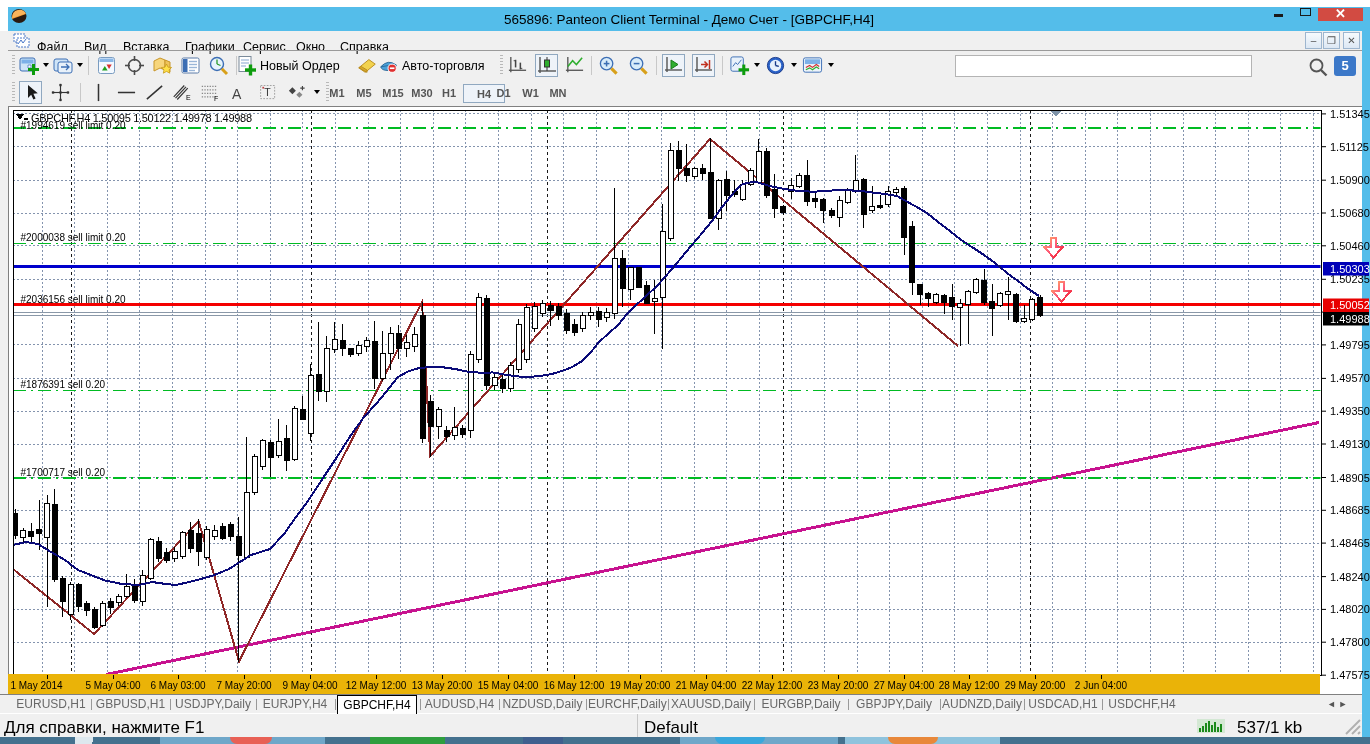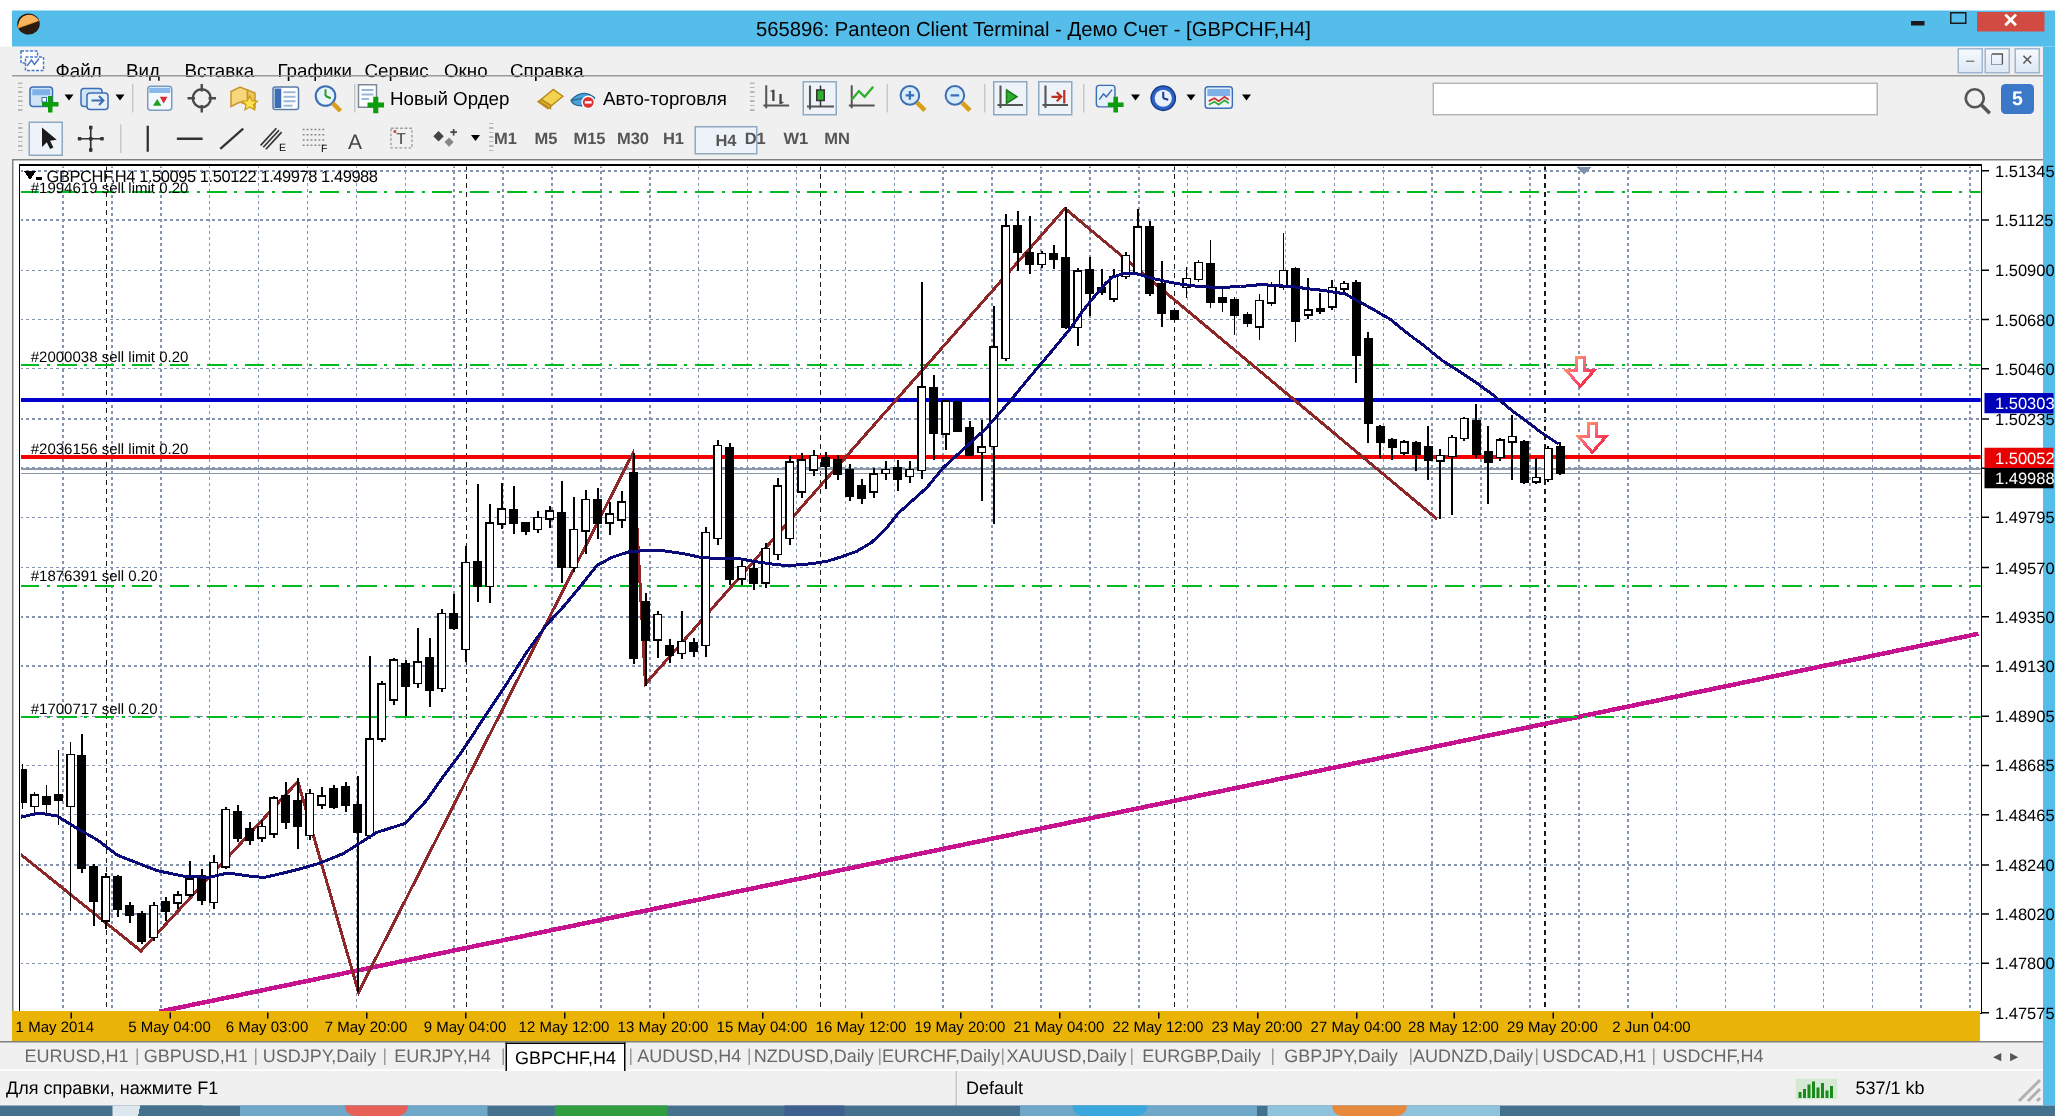--- a/index.html
+++ b/index.html
@@ -35,21 +35,21 @@
 .bv { stroke:#1a1a1a; stroke-width:1; stroke-dasharray:3 3; }
 .gr { stroke:#00bb22; stroke-width:1.2; stroke-dasharray:13 5 2 5; }
 .wk { stroke:#000; stroke-width:1; }
 #daterow { position:absolute; left:8px; top:674px; width:1312px; height:21px; background:#eab308; }
 .dtick { position:absolute; top:1px; width:1px; height:4px; background:#000; }
 .dlab { position:absolute; top:6px; font-size:10px; color:#000; white-space:nowrap; }
 #tabbar { position:absolute; left:0; top:694px; width:1362px; height:19px; background:#f0f0f0; border-top:1px solid #808080; }
 .tab { position:absolute; top:2px; height:17px; font-size:12px; color:#686868; text-align:center; line-height:15px; }
 .tab.active { background:#fff; border:1px solid #000; border-bottom:none; color:#000; top:0; height:19px; line-height:18px; z-index:2; }
 .tabsep { position:absolute; top:4px; width:1px; height:11px; background:#999; }
-#statusbar { position:absolute; left:0; top:713px; width:1362px; height:24px; background:#f0f0f0; border-top:1px solid #fff; font-size:12px; color:#000; }
+#statusbar { position:absolute; left:0; top:713px; width:1362px; height:24px; background:#f0f0f0; border-top:1px solid #fff; font-size:17px; color:#000; }
 #taskbar { position:absolute; left:0; top:737px; width:1370px; height:7px; background:#44718e; }
 .childbtn { position:absolute; top:32px; width:17px; height:17px; background:linear-gradient(#f6fafd,#dde8f4); border:1px solid #9eb6cf; color:#555; font-size:10px; text-align:center; line-height:15px; }
 </style></head>
 <body>
 <div id="mainbg"></div>
 <div id="titlebar">
   <svg id="appicon" width="16" height="16" viewBox="0 0 16 16">
       <ellipse cx="8" cy="8" rx="7.5" ry="7" fill="#2a1a10"></ellipse>
       <path d="M1 9 A7.5 7 0 0 1 15 6 L1 11 z" fill="#f49a2f"></path>
       <path d="M1.5 8.5 A7 6.5 0 0 1 14.8 5.5 L 1.5 10 z" fill="#f8b45c"></path>

